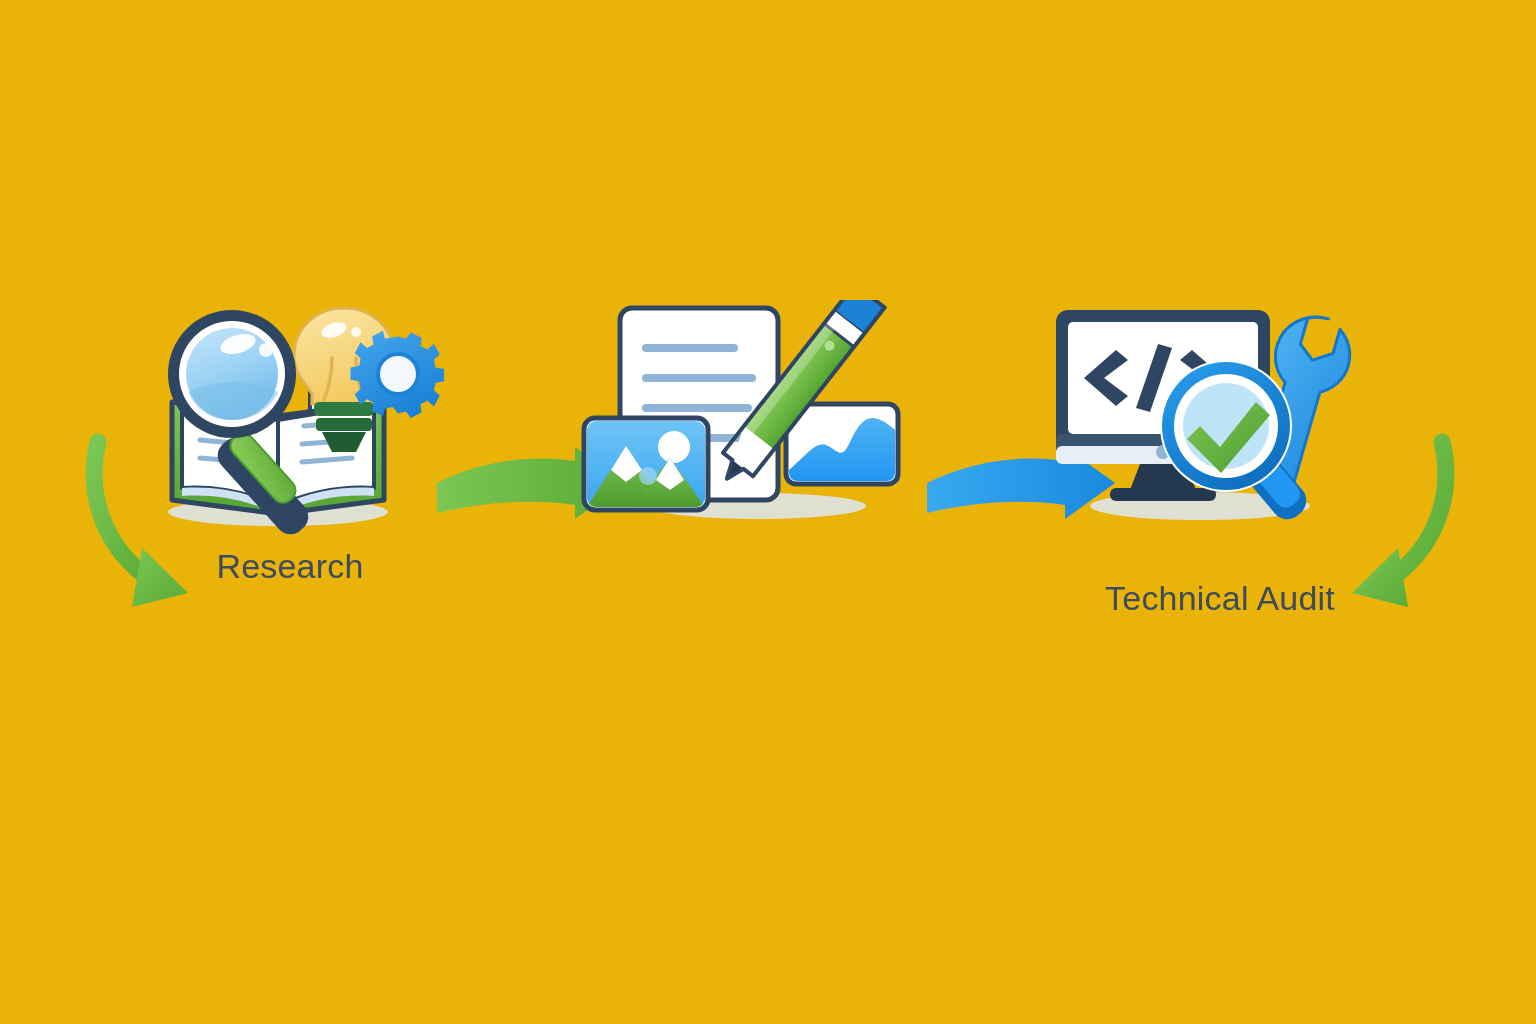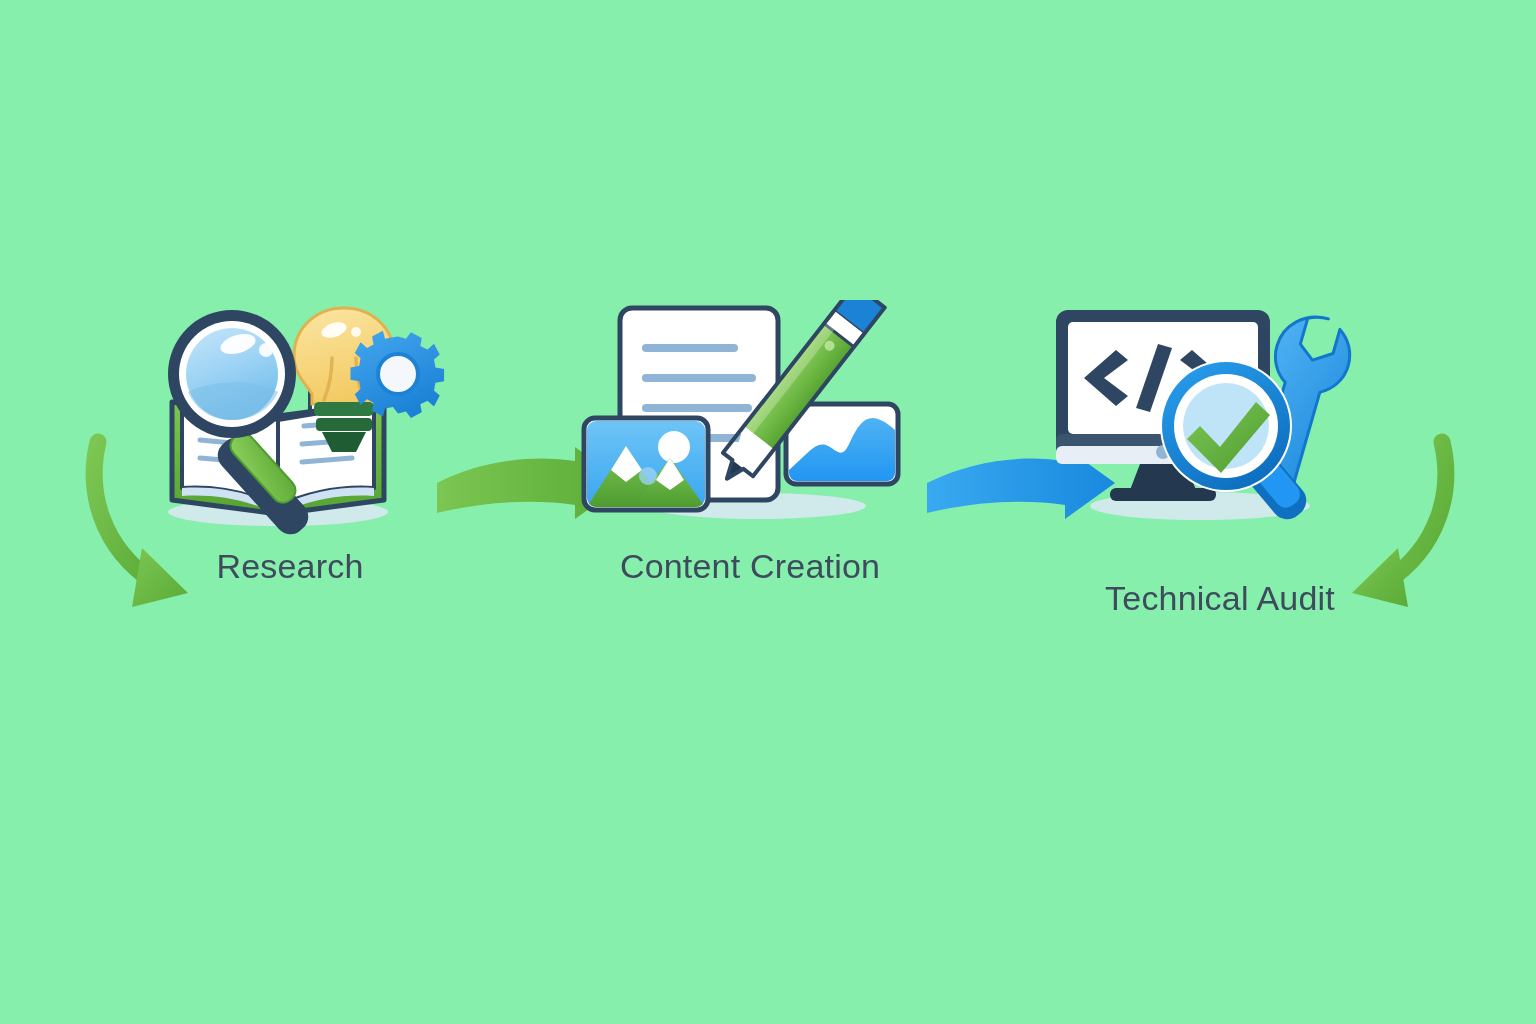--- a/index.html
+++ b/index.html
@@ -10,21 +10,21 @@
   body {
     width: 1536px;
     height: 1024px;
     overflow: hidden;
     font-family: "Liberation Sans", sans-serif;
   }
   #canvas {
     position: relative;
     width: 1536px;
     height: 1024px;
-    background: #86efac;
+    background: #eab308;
   }
   .flow {
     position: absolute;
     left: 0;
     top: 0;
     width: 1536px;
     height: 1024px;
   }
   .step {
     position: absolute;
@@ -255,21 +255,20 @@
               <circle cx="104" cy="147" r="16" fill="#ffffff"></circle>
               <path d="M17 207 L 56 146 L 96 207 Z" fill="url(#picHill)"></path>
               <path d="M56 146 L 72 170 L 56 182 L 41 170 Z" fill="#ffffff"></path>
               <path d="M62 207 L 100 158 L 135 207 Z" fill="url(#picHill)"></path>
               <path d="M100 158 L 114 180 L 100 190 L 86 180 Z" fill="#ffffff"></path>
               <circle cx="78" cy="176" r="9" fill="#9fd4f5" opacity="0.75"></circle>
             </g>
           </g>
         </svg>
       </div>
-      <div class="step-label">Content Creation</div>
     </div>
 
     <div class="connector" id="connector-2">
       <svg viewBox="0 0 220 120" xmlns="http://www.w3.org/2000/svg">
         <defs>
           <linearGradient id="arrG2" x1="0" y1="0" x2="1" y2="0">
             <stop offset="0%" stop-color="#39a9f0"></stop>
             <stop offset="100%" stop-color="#1889de"></stop>
           </linearGradient>
         </defs>

